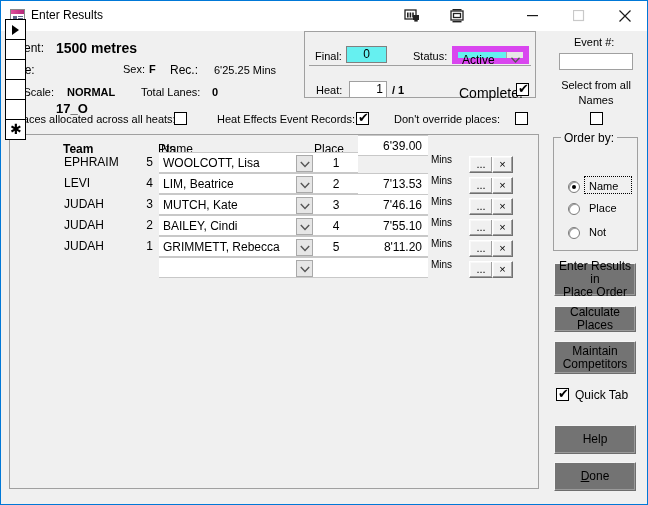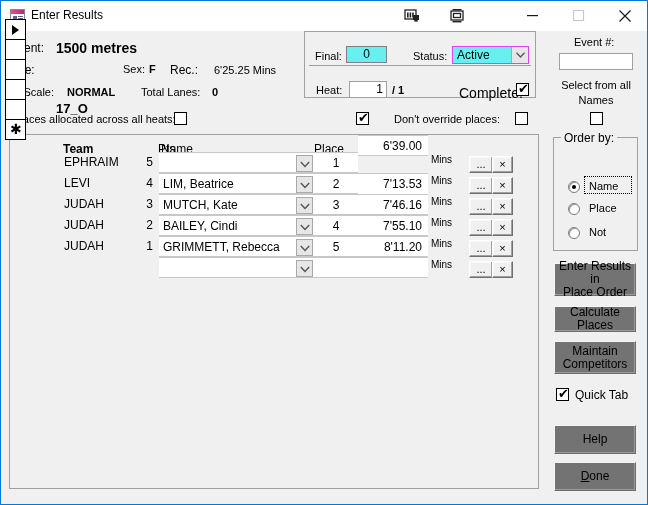--- a/index.html
+++ b/index.html
@@ -63,21 +63,21 @@
     line-height:15px;color:#000;
     font-family:"Liberation Sans",sans-serif;
   }
   .whitefield{
     position:absolute;background:#ffffff;border:1px solid #a0a0a0;
     box-sizing:border-box;font-size:12px;text-align:right;
     line-height:15px;padding-right:3px;color:#000;
     font-family:"Liberation Sans",sans-serif;
   }
   .combo{
-    position:absolute;background:#66f0f0;border:1px solid #d946ef;
+    position:absolute;background:#66f0f0;border:6px solid #d946ef;
     box-sizing:border-box;
     padding-left:16px;
   }
   .combo .cv{position:absolute;left:4px;top:1px;font-size:12px;line-height:15px;}
   .combo .carrow{
     position:absolute;right:0;top:0;width:17px;height:100%;
     background:#e6e6e6;border-left:1px solid #a9a9a9;box-sizing:border-box;
   }
   .combo .carrow svg{position:absolute;left:4px;top:5px;}
 
@@ -254,20 +254,21 @@
 
   <div class="lbl sm" style="left:573px;top:35px;">Event #:</div>
   <div class="whitefield" style="left:558px;top:52px;width:74px;height:17px;text-align:left;"></div>
   <div class="lbl sm" style="left:556px;top:78px;text-align:center;width:78px;">Select from all</div>
   <div class="lbl sm" style="left:556px;top:93px;text-align:center;width:78px;">Names</div>
   <div class="cb" style="left:589px;top:111px;"></div>
 
   <div class="lbl sm" style="left:12px;top:112px;">Places allocated across all heats:</div>
   <div class="cb" style="left:173px;top:111px;"></div>
 
+  <div class="lbl sm" style="left:216px;top:112px;">Heat Effects Event Records:</div>
   <div class="cb" style="left:355px;top:111px;">
     <span class="cbmark">✔</span>
   </div>
 
   <div class="lbl sm" style="left:393px;top:112px;">Don't override places:</div>
   <div class="cb" style="left:514px;top:111px;"></div>
 
   <div class="subform"></div>
 
   <div class="sf-hdr" style="left:62px;top:141px;font-weight:bold;">Team</div>
@@ -289,20 +290,21 @@
       <div class="selcell"></div>
       <div class="selcell">
         <span class="star">✱</span>
       </div>
     </div>
 
   <div id="rows">
       <div class="rowtext" style="left: 63px; top: 154px;">EPHRAIM</div>
       <div class="rowtext" style="left: 110px; width: 42px; text-align: right; top: 154px;">5</div>
       <div class="namebox" style="left: 158px; top: 151px; width: 155px; height: 21px;">
+        <span class="rowtext" style="left:4px;top:3px;">WOOLCOTT, Lisa</span>
         <span class="nb-arrow">
           <svg width="10" height="7" viewBox="0 0 10 7">
             <path d="M0.8 1 L5 5.4 L9.2 1" stroke="#555" stroke-width="1.4" fill="none"></path>
           </svg>
         </span>
       </div>
       <div class="cellbox" style="left: 313px; top: 151px; width: 44px; height: 21px; border-left: none; border-right: none;">
         <span class="rowtext" style="left:0;top:3px;width:44px;text-align:center;">1</span>
       </div>
       <div class="cellbox" style="left: 357px; top: 134px; width: 70px; height: 21px; border-left: none; border-right: none;">

